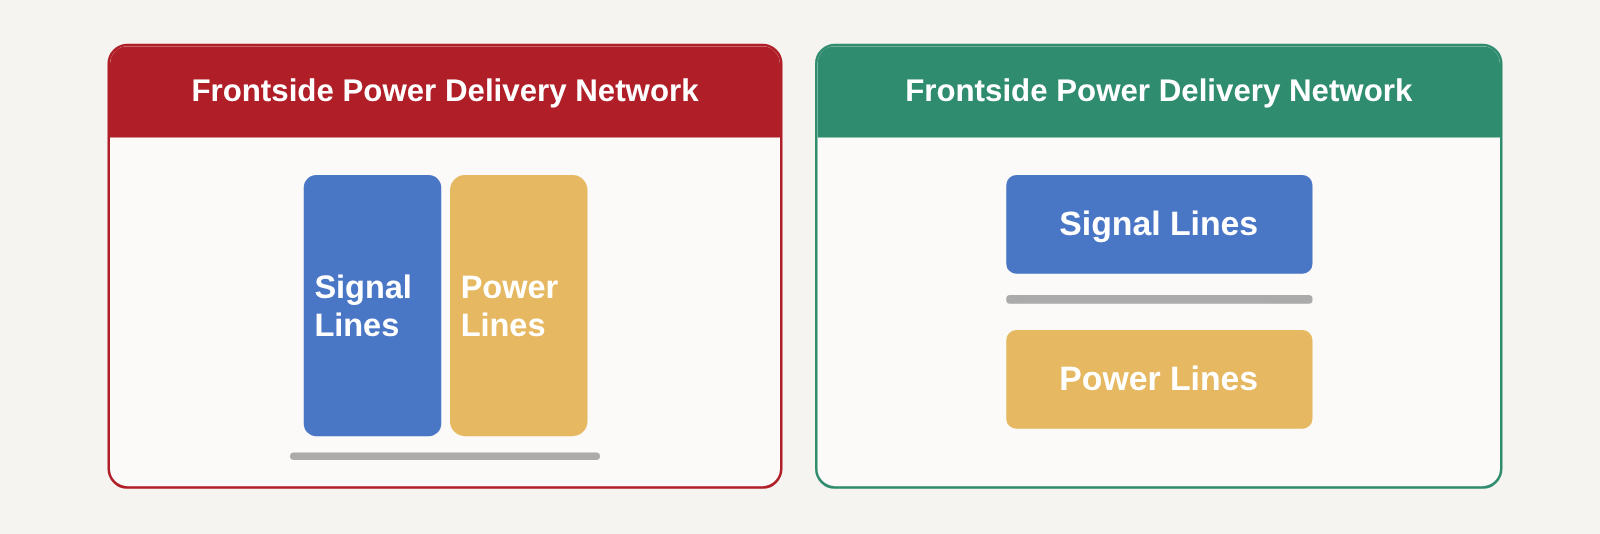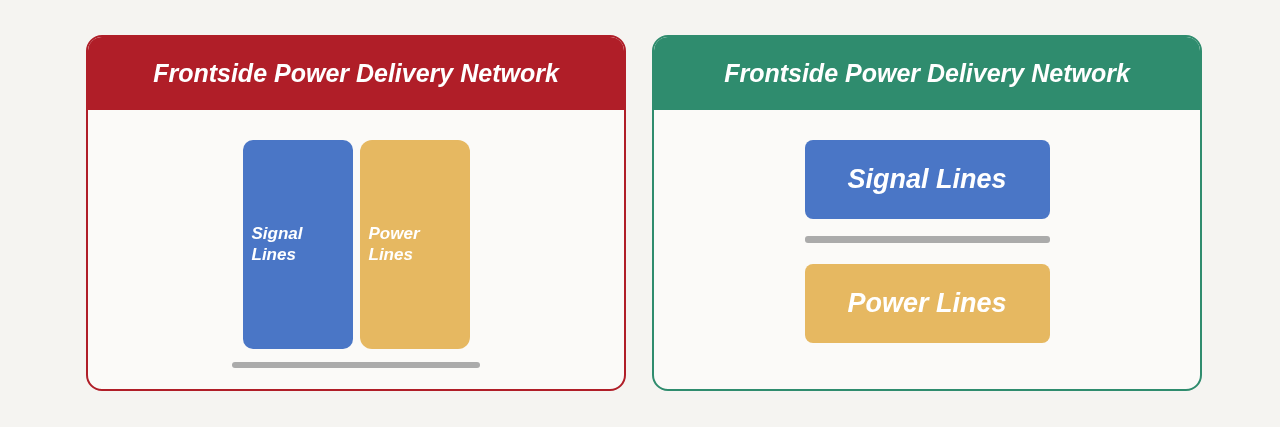--- a/index.html
+++ b/index.html
@@ -31,43 +31,42 @@
     border-radius: 13px 13px 0 0;
     display: flex;
     flex-direction: column;
     justify-content: center;
     align-items: center;
     color: #FFFFFF;
     font-weight: 700;
     font-size: 25px;
     line-height: 1.16;
     text-align: right;
-    font-style: italic;
   }
 
-  .panel-body { position: relative; font-style: italic; }
+  .panel-body { position: relative; }
 
   
   .vblock-row {
     display: flex;
     justify-content: center;
     gap: 7px;
     margin-top: 30px;
   }
   .vblock {
     width: 110px;
     height: 209px;
     border-radius: 10px;
     box-sizing: border-box;
     padding-left: 9px;
     display: flex;
     align-items: center;
     color: #FFFFFF;
     font-weight: 700;
-    font-size: 17px;
+    font-size: 26px;
     line-height: 1.18;
     white-space: pre-line;
   }
   .base-line {
     width: 248px;
     height: 6px;
     margin: 13px auto 0 auto;
     border-radius: 3px;
   }
 

